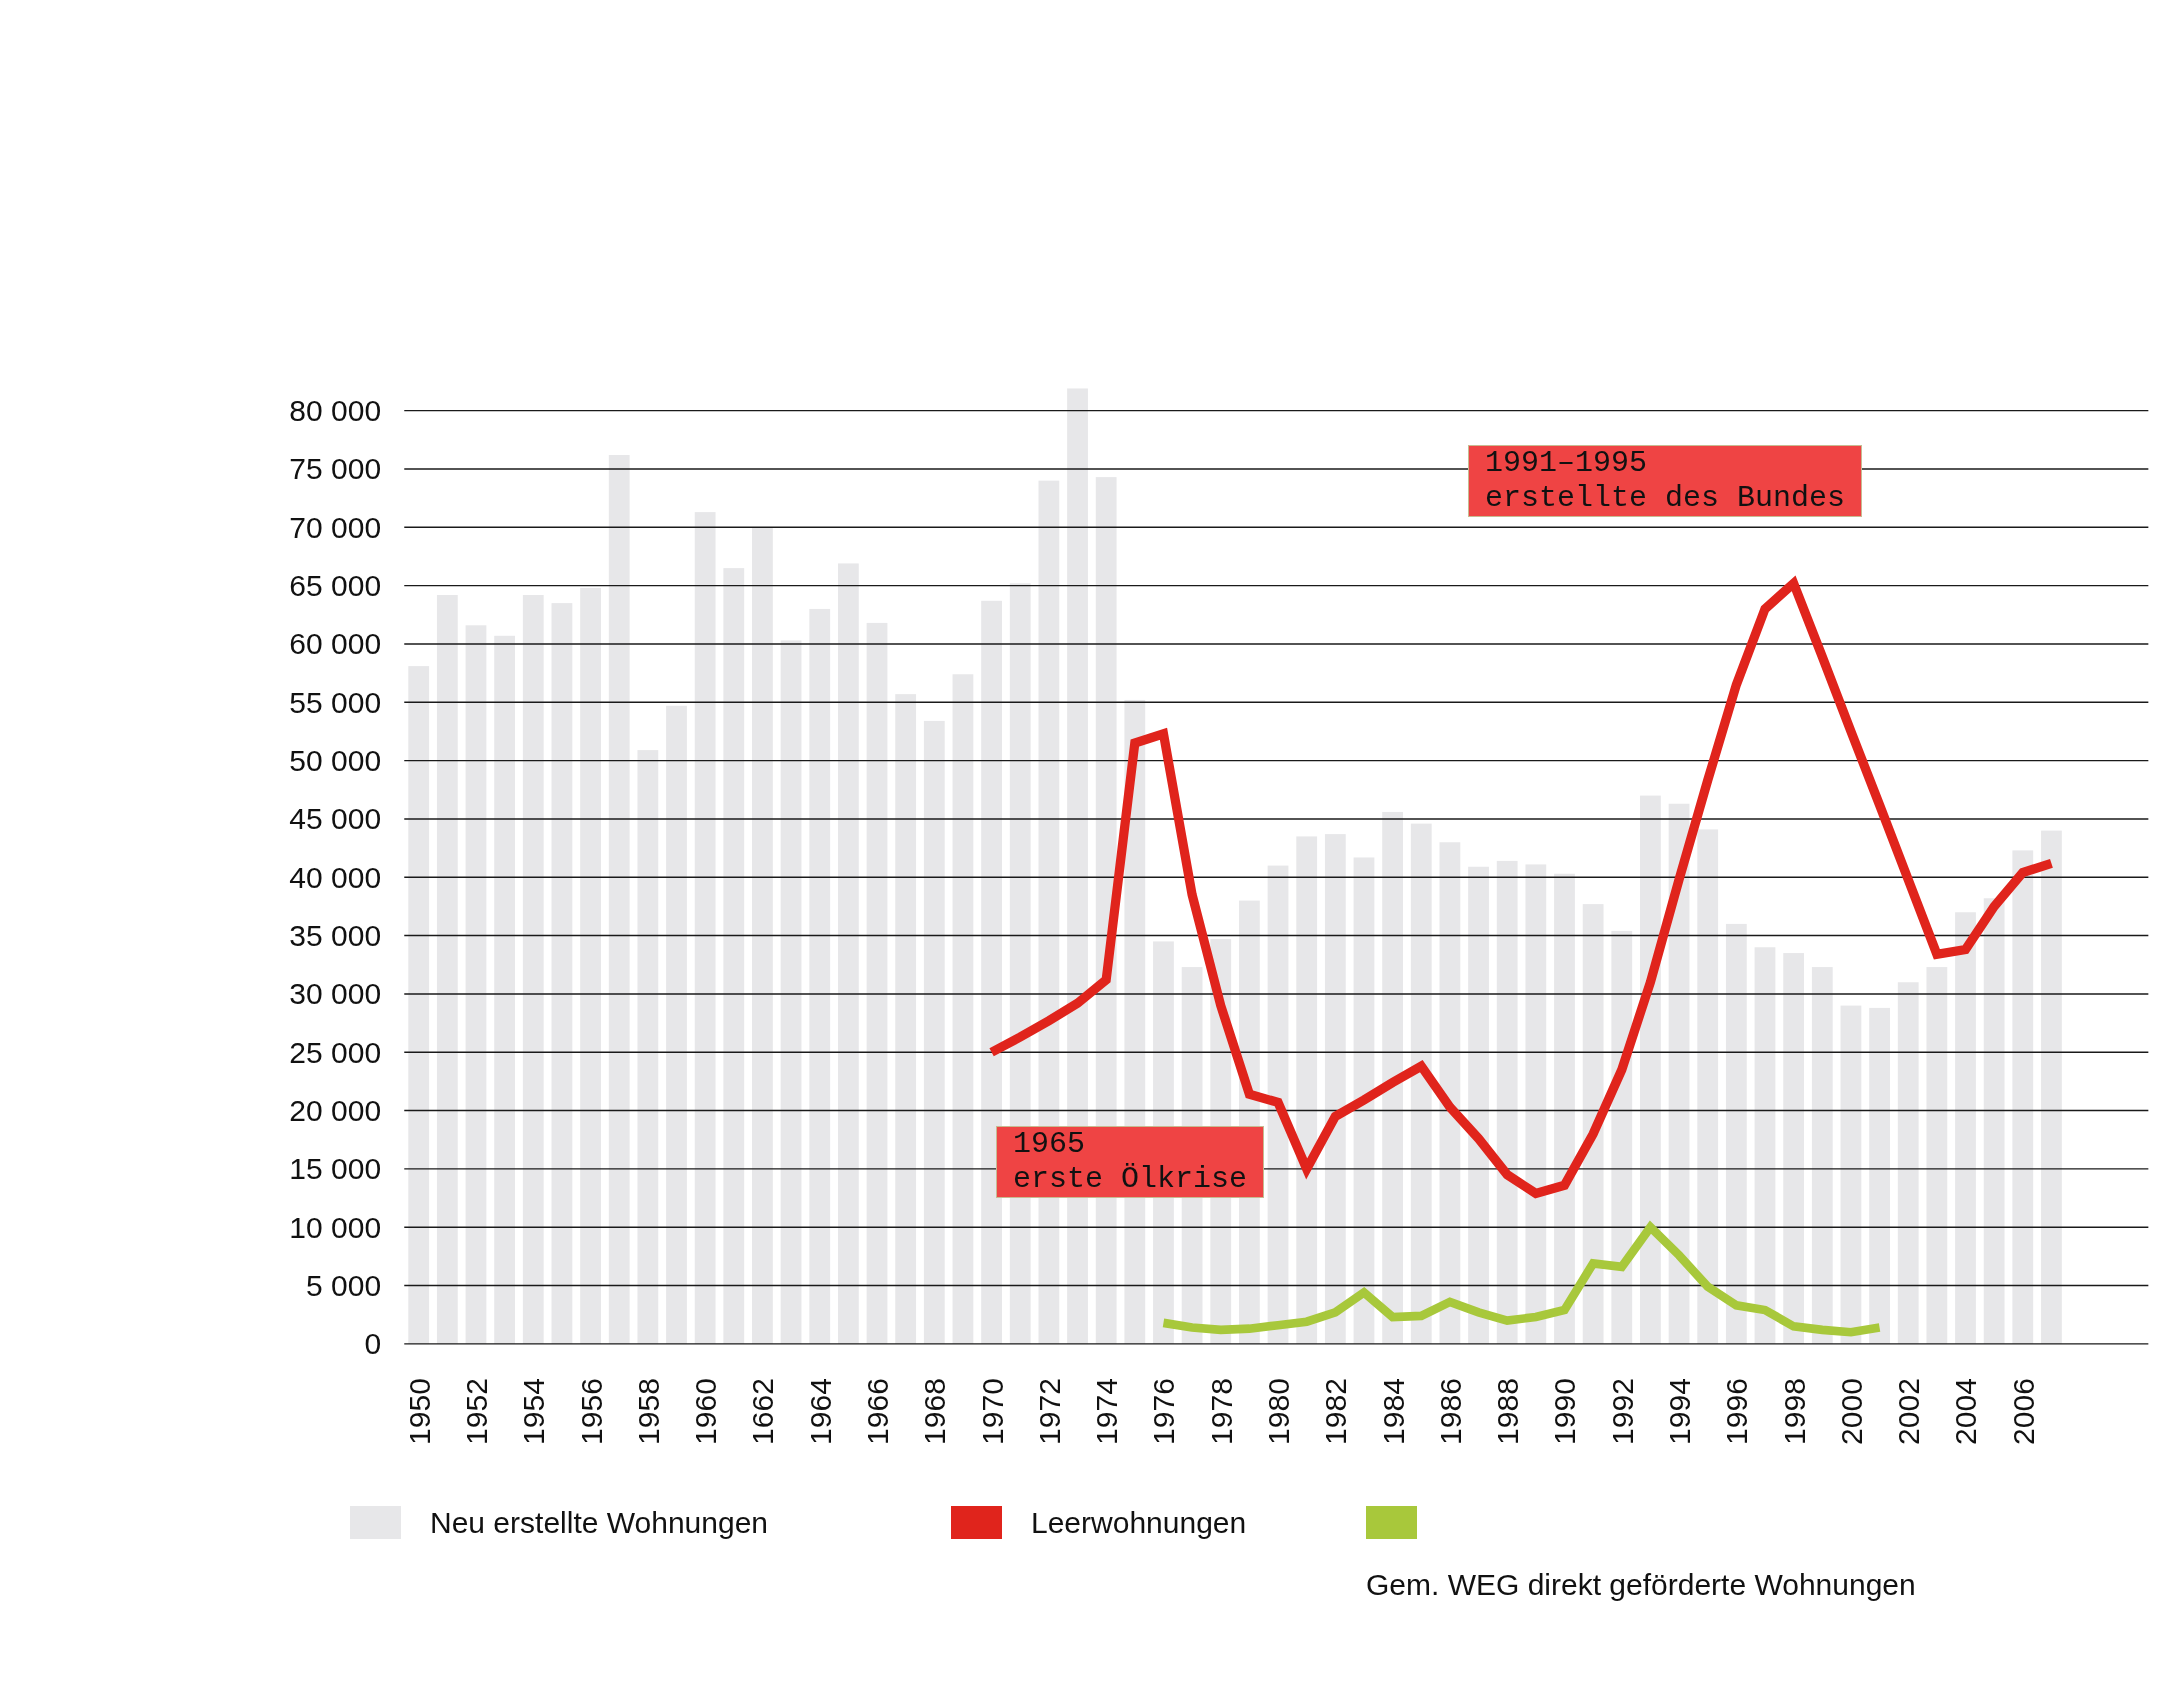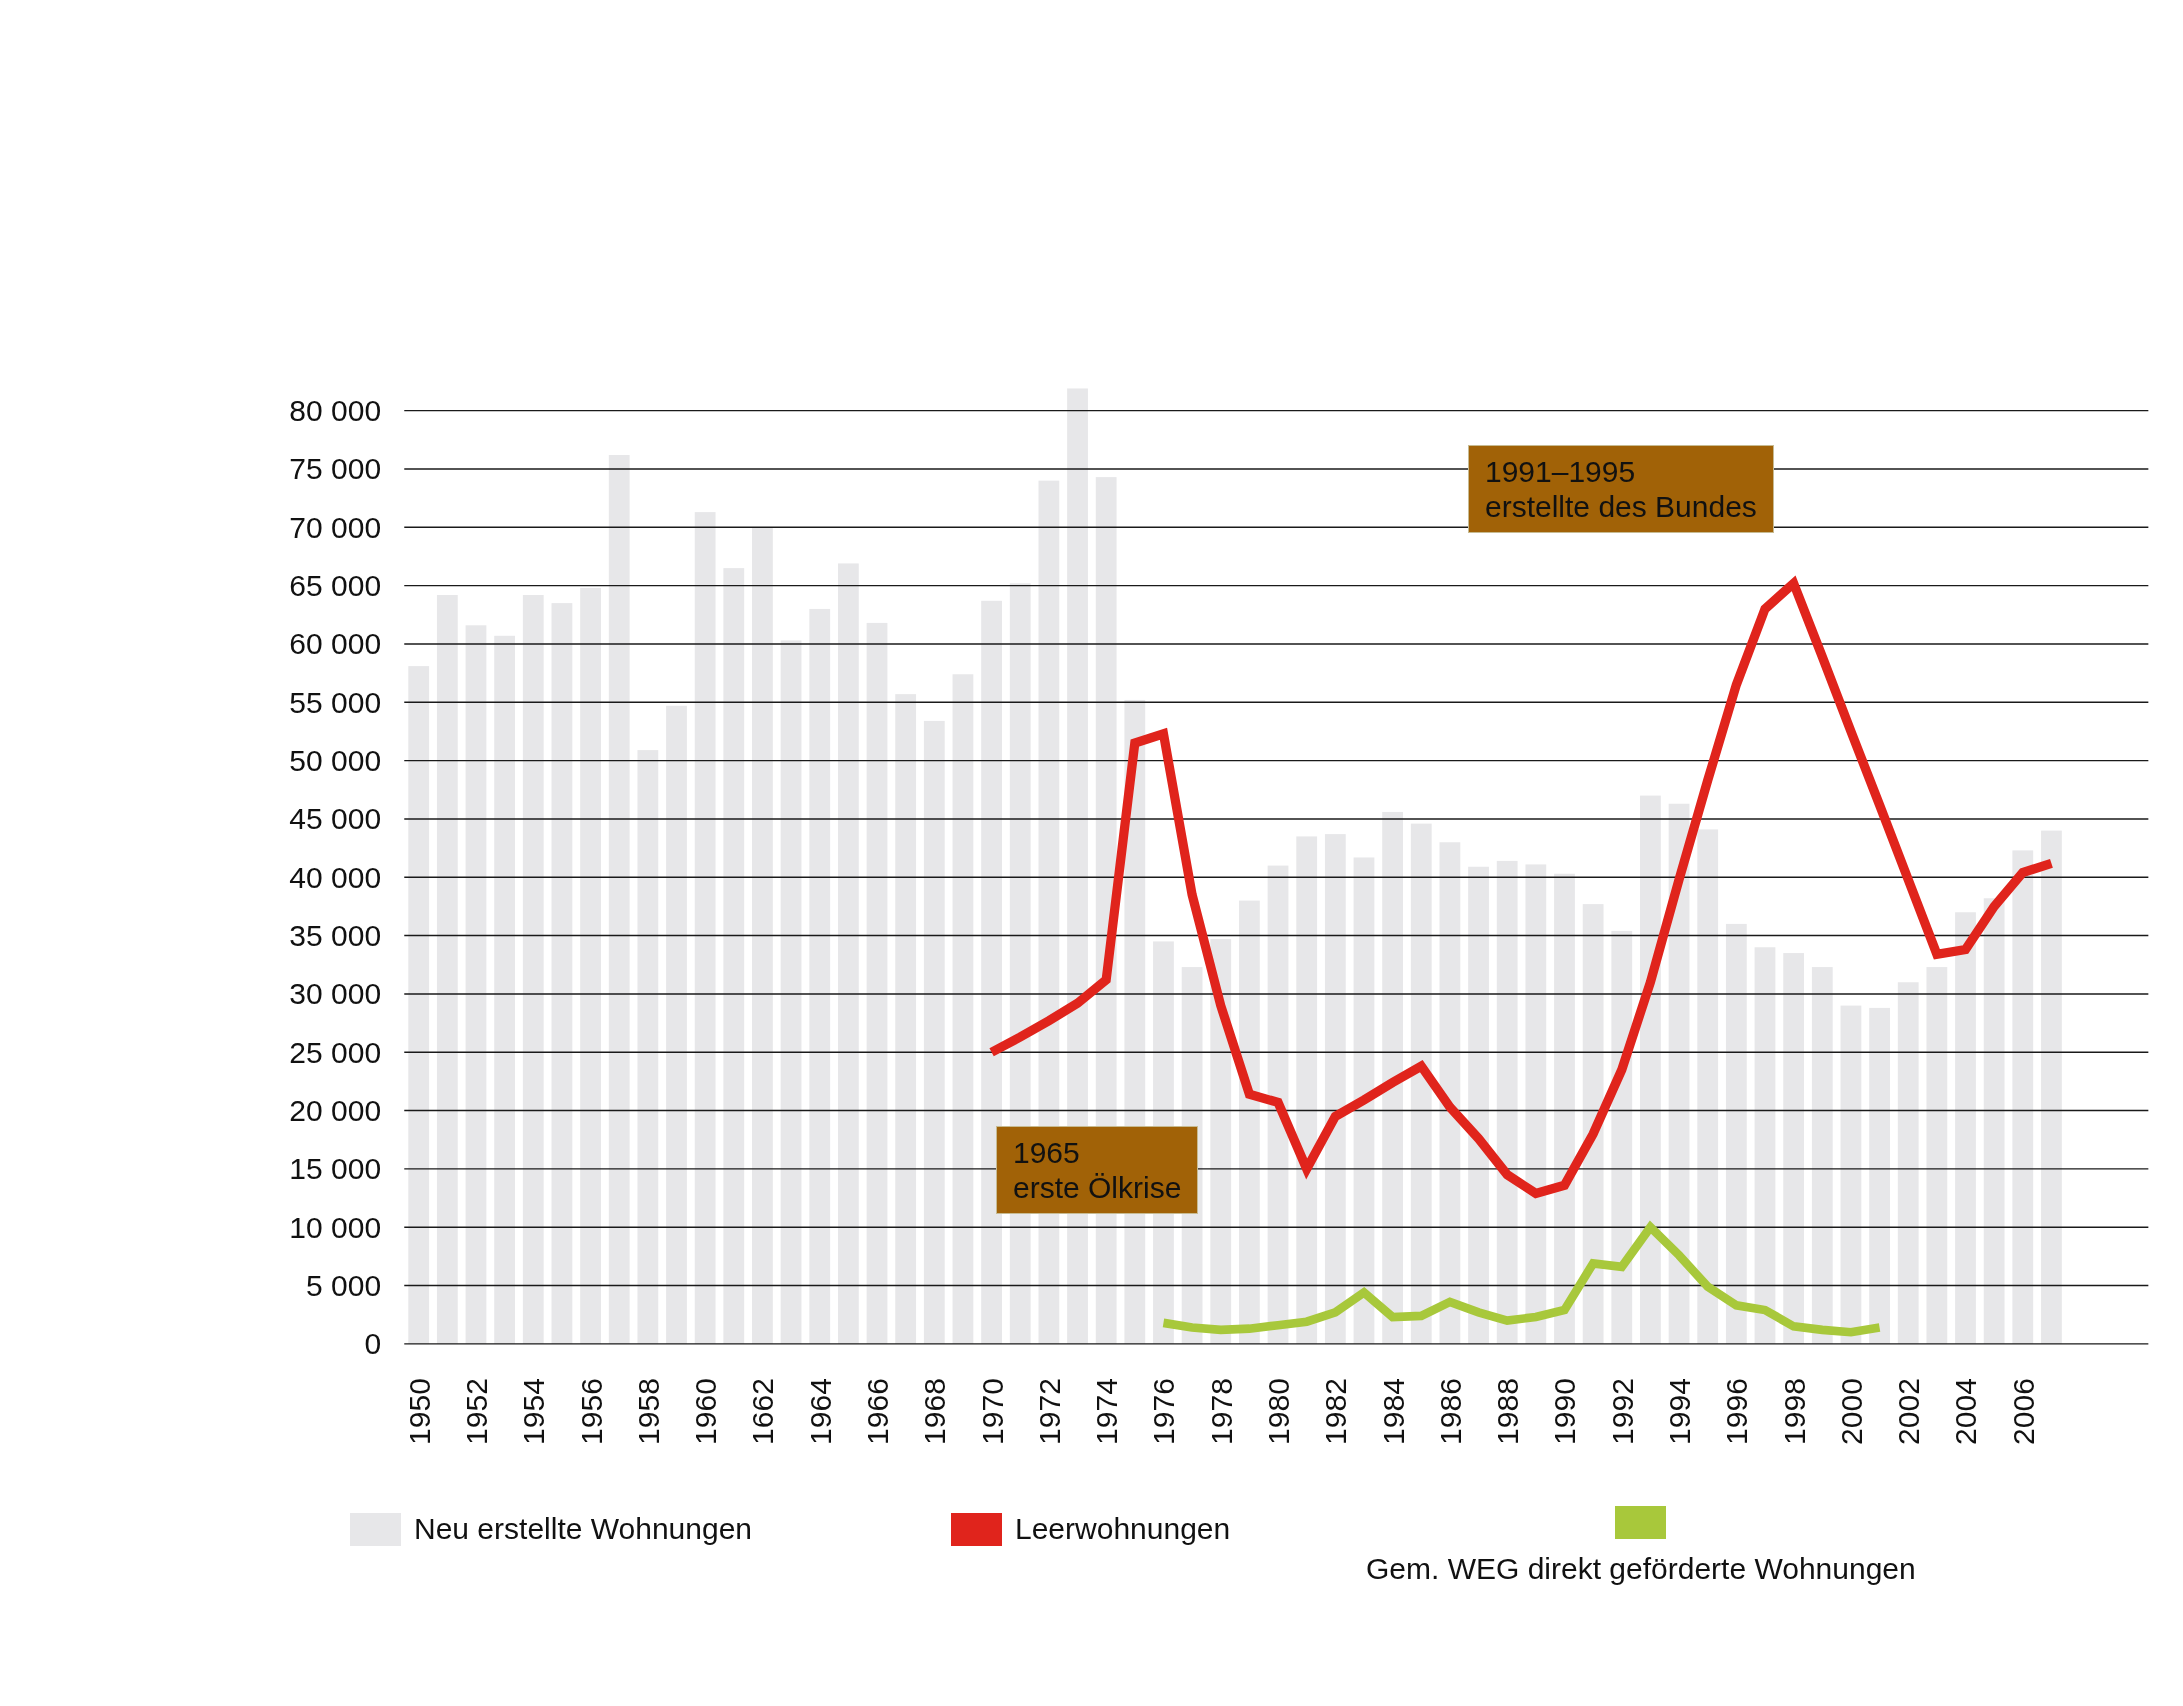--- a/index.html
+++ b/index.html
@@ -1,24 +1,24 @@
 <!DOCTYPE html>
 <html style="font-size:9.2px"><head>
 <meta charset="utf-8">
 <style>
   html,body{margin:0;padding:0;background:#ffffff;width:2183px;height:1706px;overflow:hidden;
             font-family:"Liberation Sans", sans-serif;}
   .stage{position:relative;width:2183px;height:1706px;background:#fff;}
   .chart-svg{position:absolute;left:0;top:0;}
-  .annotation{position:absolute;background:#a16207;border:1.7px solid #c7bb92;
-              padding:8px 16px;font-size:30px;line-height:35px;color:#111;white-space:nowrap;}
+  .annotation{position:absolute;background:#ef4444;border:1.7px solid #c7bb92;
+              padding:0 16px;font-size:30px;line-height:35px;color:#111;white-space:nowrap;font-family:Liberation Mono, monospace;}
   .ann-oelkrise{left:996px;top:1126px;}
   .ann-hoehepunkt{left:1468px;top:445px;}
   .legend{position:absolute;left:0;top:1506px;width:2183px;height:46px;}
-  .legend-entry{position:absolute;display:flex;align-items:center;gap:13px;height:46px;padding-left:16px;}
+  .legend-entry{position:absolute;display:flex;gap:29px;height:46px;padding-left:16px;}
   .legend-entry.e0{left:334px;}
   .legend-entry.e1{left:935px;}
   .legend-entry.e2{left:1350px;flex-direction:column;}
   .swatch{width:51px;height:33px;flex:0 0 auto;}
   .legend-label{font-size:30px;color:#111;}
 </style>
 </head>
 <body>
 
 <div class="stage">

